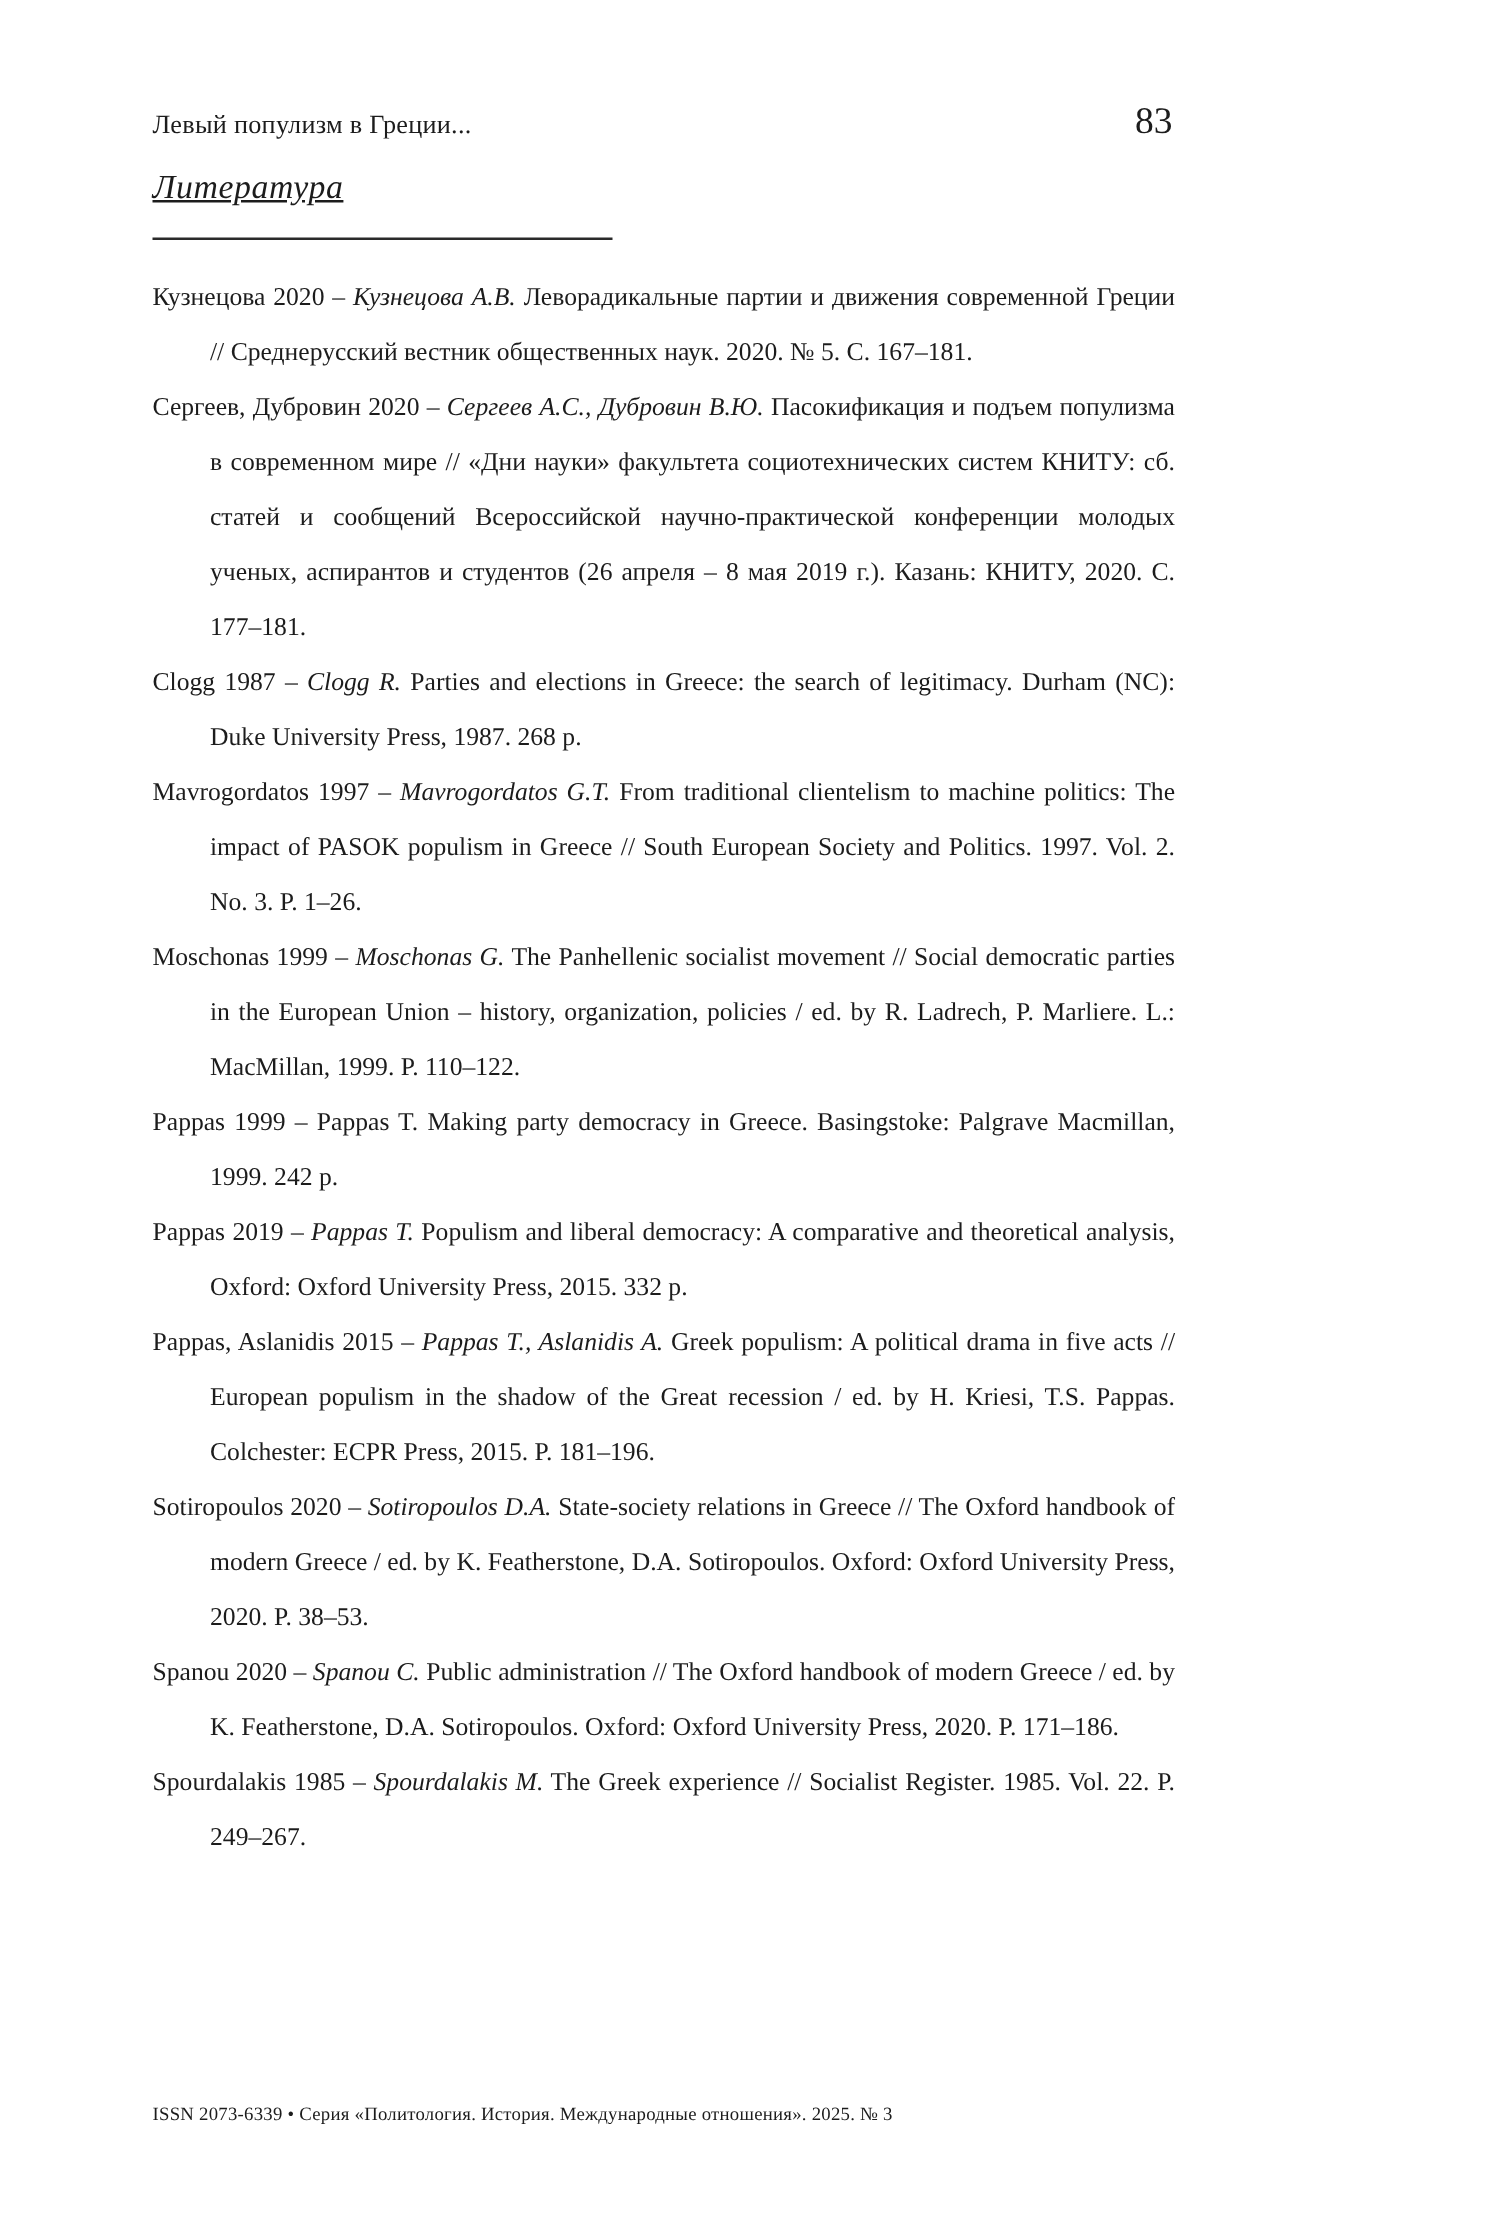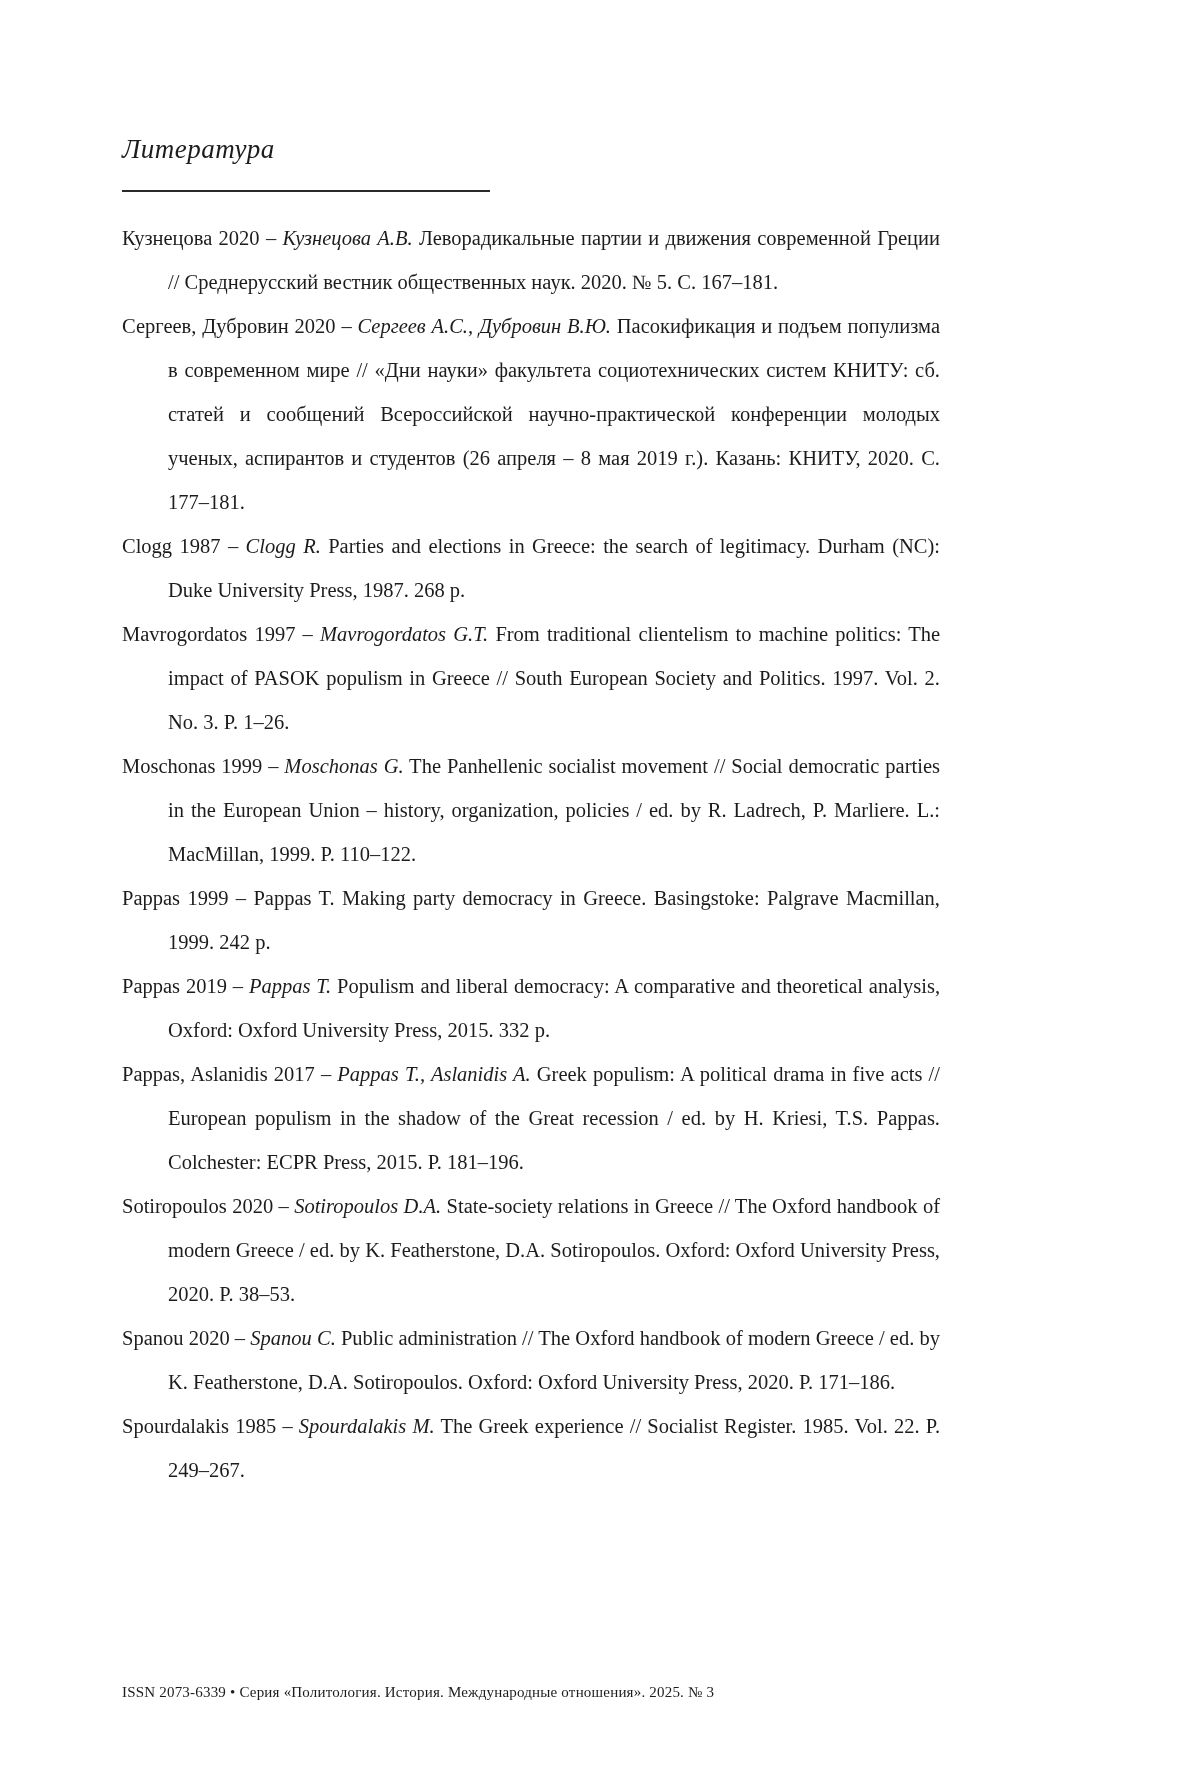--- a/index.html
+++ b/index.html
@@ -20,20 +20,21 @@
   }
   .running-title { font-size: 21px; letter-spacing: 0.2px; }
   .page-number { font-size: 30px; }
 
   .section-heading {
     position: absolute;
     left: 122px; top: 134px;
     font-size: 27px;
     font-style: italic;
     letter-spacing: 0.5px;
+    text-decoration: underline;
   }
   .heading-rule {
     position: absolute;
     left: 122px; top: 190px;
     width: 368px; height: 2px;
     background: #2a2a2a;
   }
 
   .refs {
     position: absolute;
@@ -56,34 +57,38 @@
     letter-spacing: 0.2px;
     white-space: nowrap;
     font-family: Liberation Serif, serif;
   }
 </style>
 </head>
 <body>
 
 <div class="page">
 
+  <div class="running-header">
+    <span class="running-title">Левый популизм в Греции...</span>
+    <span class="page-number">83</span>
+  </div>
 
   <div class="section-heading">Литература</div>
 
   <div class="heading-rule"></div>
 
   <div class="refs">
       <p class="ref"><span>Кузнецова 2020 – </span><span class="it">Кузнецова А.В.</span><span> Леворадикальные партии и движения современной Греции // Среднерусский вестник общественных наук. 2020. № 5. С. 167–181.</span></p>
       <p class="ref"><span>Сергеев, Дубровин 2020 – </span><span class="it">Сергеев А.С., Дубровин В.Ю.</span><span> Пасокификация и подъем популизма в современном мире // «Дни науки» факультета социотехнических систем КНИТУ: сб. статей и сообщений Всероссийской научно-практической конференции молодых ученых, аспирантов и студентов (26 апреля – 8 мая 2019 г.). Казань: КНИТУ, 2020. С. 177–181.</span></p>
       <p class="ref"><span>Clogg 1987 – </span><span class="it">Clogg R.</span><span> Parties and elections in Greece: the search of legitimacy. Durham (NC): Duke University Press, 1987. 268 p.</span></p>
       <p class="ref"><span>Mavrogordatos 1997 – </span><span class="it">Mavrogordatos G.T.</span><span> From traditional clientelism to machine politics: The impact of PASOK populism in Greece // South European Society and Politics. 1997. Vol. 2. No. 3. P. 1–26.</span></p>
       <p class="ref"><span>Moschonas 1999 – </span><span class="it">Moschonas G.</span><span> The Panhellenic socialist movement // Social democratic parties in the European Union – history, organization, policies / ed. by R. Ladrech, P. Marliere. L.: MacMillan, 1999. P. 110–122.</span></p>
       <p class="ref"><span>Pappas 1999 – Pappas T. Making party democracy in Greece. Basingstoke: Palgrave Macmillan, 1999. 242 p.</span></p>
       <p class="ref"><span>Pappas 2019 – </span><span class="it">Pappas T.</span><span> Populism and liberal democracy: A comparative and theoretical analysis, Oxford: Oxford University Press, 2015. 332 p.</span></p>
-      <p class="ref"><span>Pappas, Aslanidis 2017 – </span><span class="it">Pappas T., Aslanidis A.</span><span> Greek populism: A political drama in five acts // European populism in the shadow of the Great recession / ed. by H. Kriesi, T.S. Pappas. Colchester: ECPR Press, 2015. P. 181–196.</span></p>
+      <p class="ref"><span>Pappas, Aslanidis 2015 – </span><span class="it">Pappas T., Aslanidis A.</span><span> Greek populism: A political drama in five acts // European populism in the shadow of the Great recession / ed. by H. Kriesi, T.S. Pappas. Colchester: ECPR Press, 2015. P. 181–196.</span></p>
       <p class="ref"><span>Sotiropoulos 2020 – </span><span class="it">Sotiropoulos D.A.</span><span> State-society relations in Greece // The Oxford handbook of modern Greece / ed. by K. Featherstone, D.A. Sotiropoulos. Oxford: Oxford University Press, 2020. P. 38–53.</span></p>
       <p class="ref"><span>Spanou 2020 – </span><span class="it">Spanou C.</span><span> Public administration // The Oxford handbook of modern Greece / ed. by K. Featherstone, D.A. Sotiropoulos. Oxford: Oxford University Press, 2020. P. 171–186.</span></p>
       <p class="ref"><span>Spourdalakis 1985 – </span><span class="it">Spourdalakis M.</span><span> The Greek experience // Socialist Register. 1985. Vol. 22. P. 249–267.</span></p>
     </div>
 
   <div class="footer">ISSN 2073-6339 • Серия «Политология. История. Международные отношения». 2025. № 3</div>
 
 </div>
 
 </body></html>

